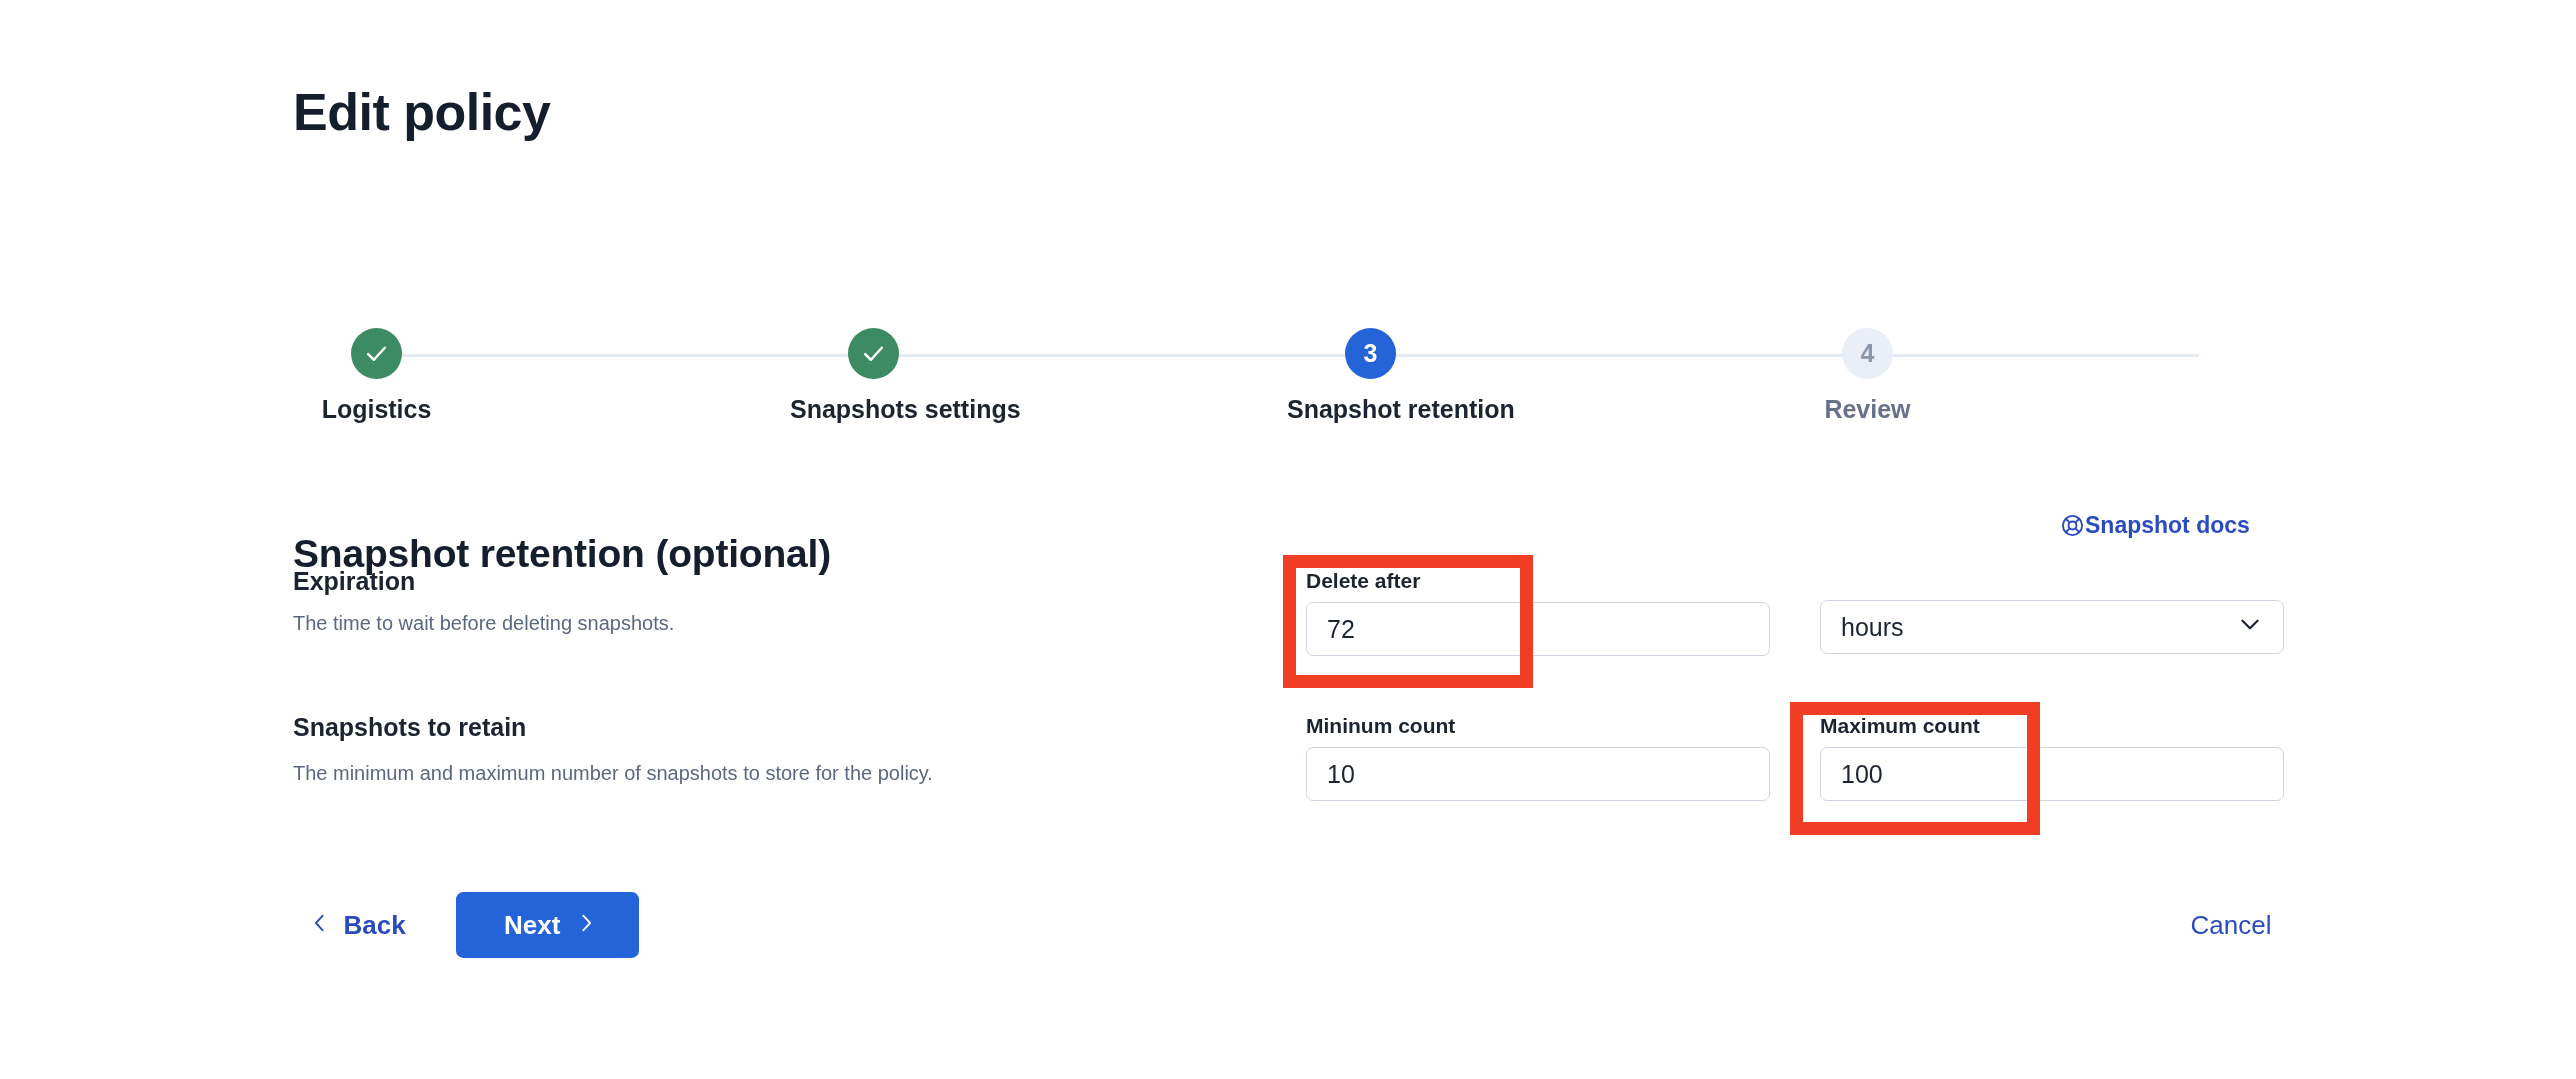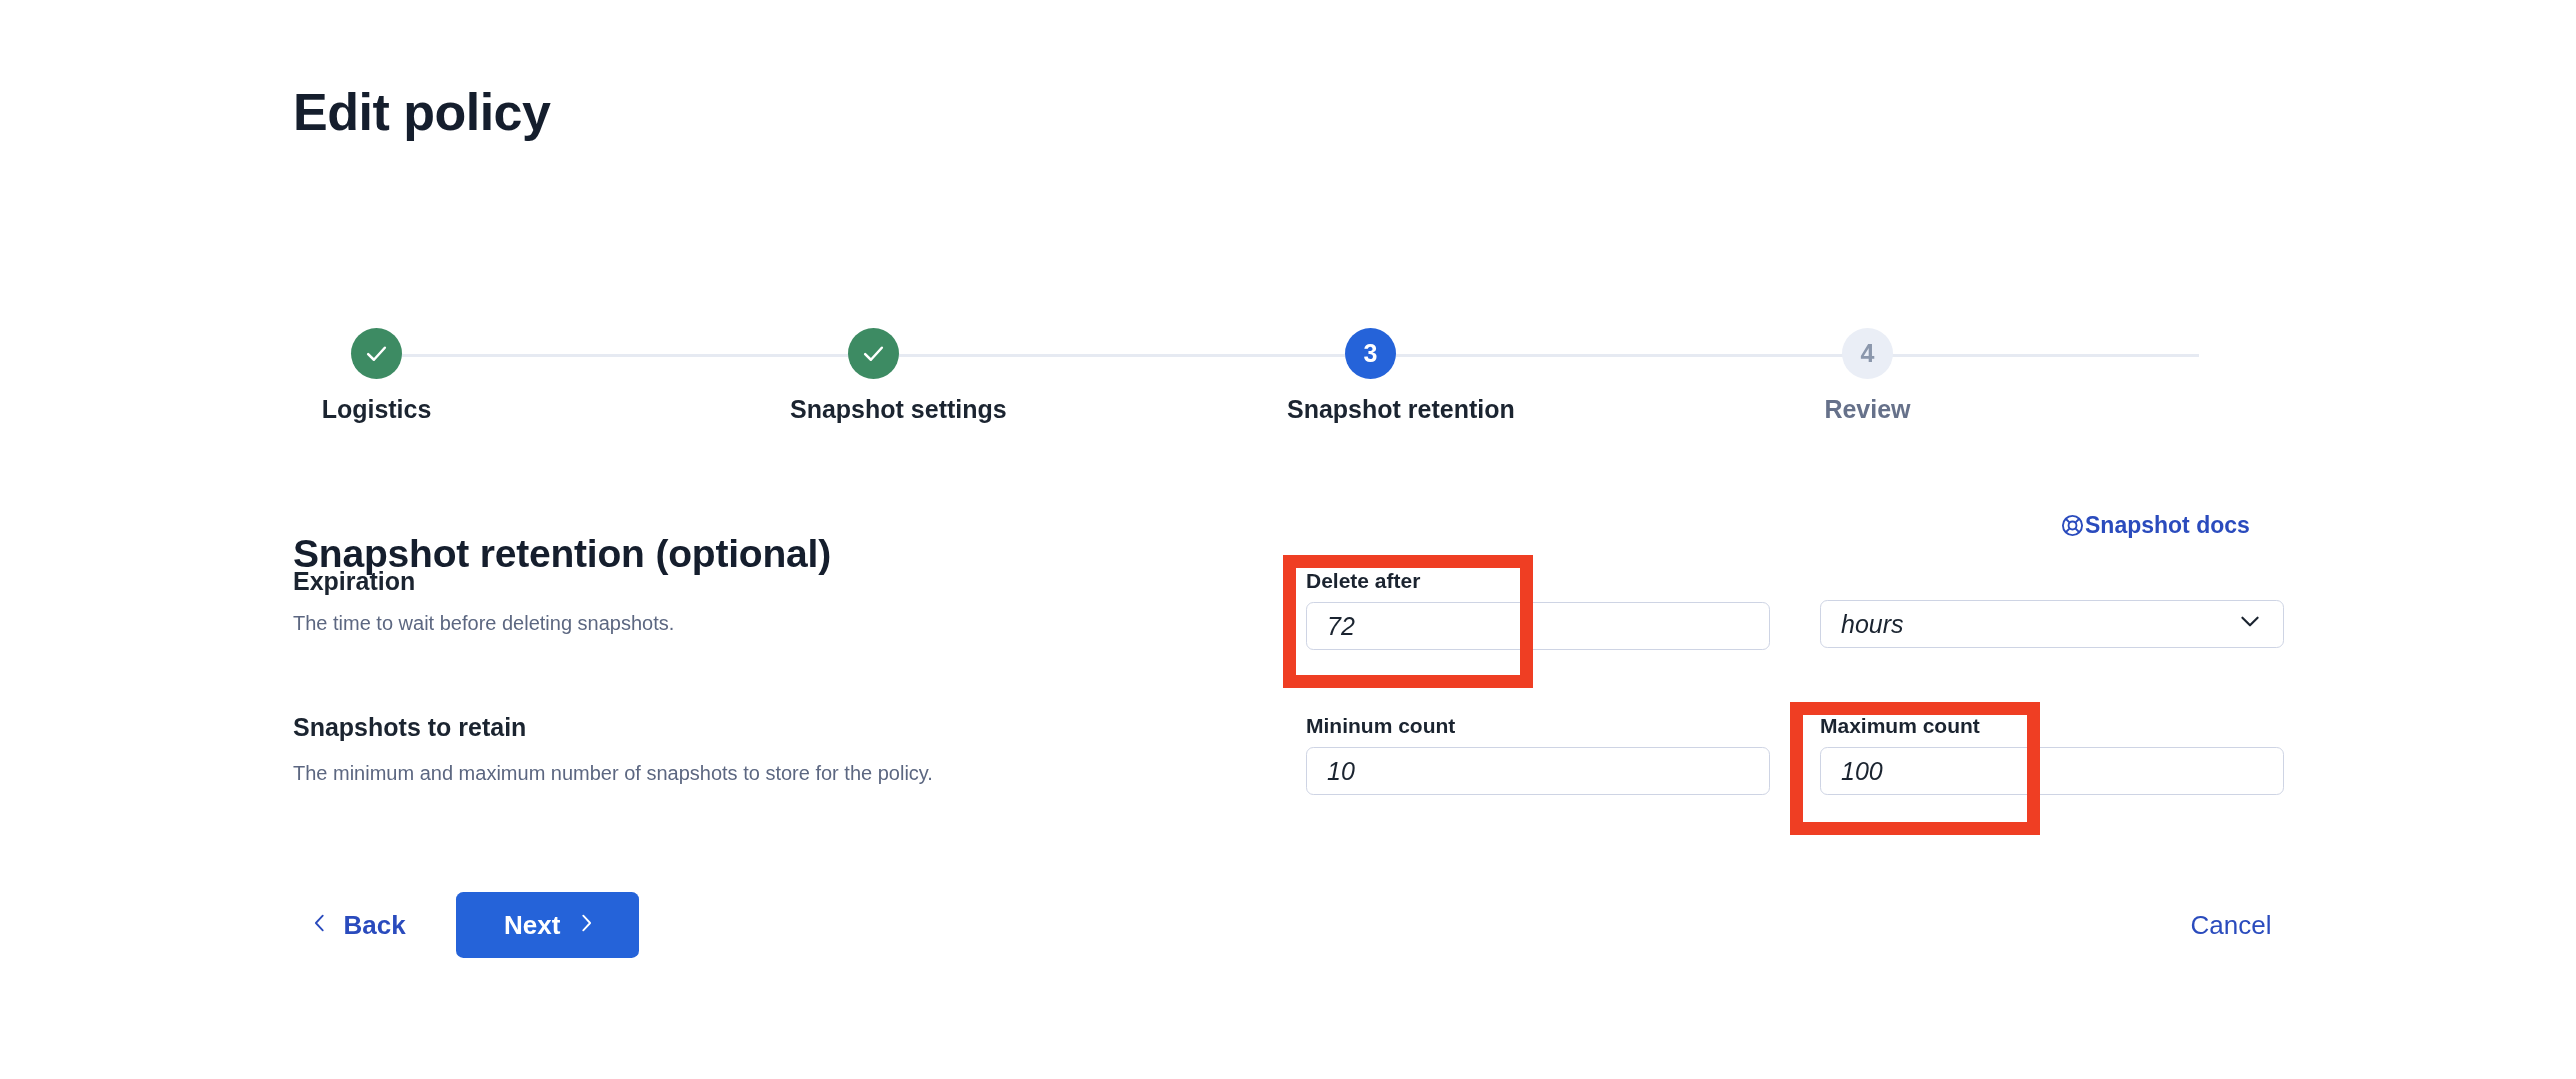--- a/index.html
+++ b/index.html
@@ -151,32 +151,31 @@
     font-size: 21px;
     font-weight: 700;
     color: #1b2430;
     margin-bottom: 9.2px;
     display: block;
     line-height: 1.2;
   }
   .input-box {
     box-sizing: border-box;
     width: 100%;
-    height: 48px;
+    height: 54px;
     border: 1.8px solid #ced4e4;
     border-radius: 7.3px;
     background: #ffffff;
     font-family: "Liberation Sans", sans-serif;
     font-size: 25px;
     color: #1b2430;
     padding: 0 20px;
     outline: none;
     display: flex;
     align-items: center;
-    font-style: italic;
   }
   .select-box {
     justify-content: space-between;
     cursor: pointer;
   }
   .select-value { font-size: 25px; color: #1b2430; }
   .chev { display: block; flex: none; }
 
   .f-delete-after { left: 1306px; top: 568px; width: 464px; }
   .f-unit         { left: 1820px; top: 600px; width: 464px; }
@@ -267,21 +266,21 @@
     </div>
 
     <div class="step step-1">
       <div class="step-bubble done">
         <span>
           <svg width="25" height="25" viewBox="0 0 24 24" fill="none" stroke="#ffffff" stroke-width="2.4" stroke-linecap="round" stroke-linejoin="round">
             <polyline points="4,12.5 9.5,18 20,6.5"></polyline>
           </svg>
         </span>
       </div>
-      <div class="step-label">Snapshot settings</div>
+      <div class="step-label">Snapshots settings</div>
     </div>
 
     <div class="step step-2">
       <div class="step-bubble current">3</div>
       <div class="step-label">Snapshot retention</div>
     </div>
 
     <div class="step step-3">
       <div class="step-bubble pending">4</div>
       <div class="step-label muted">Review</div>

